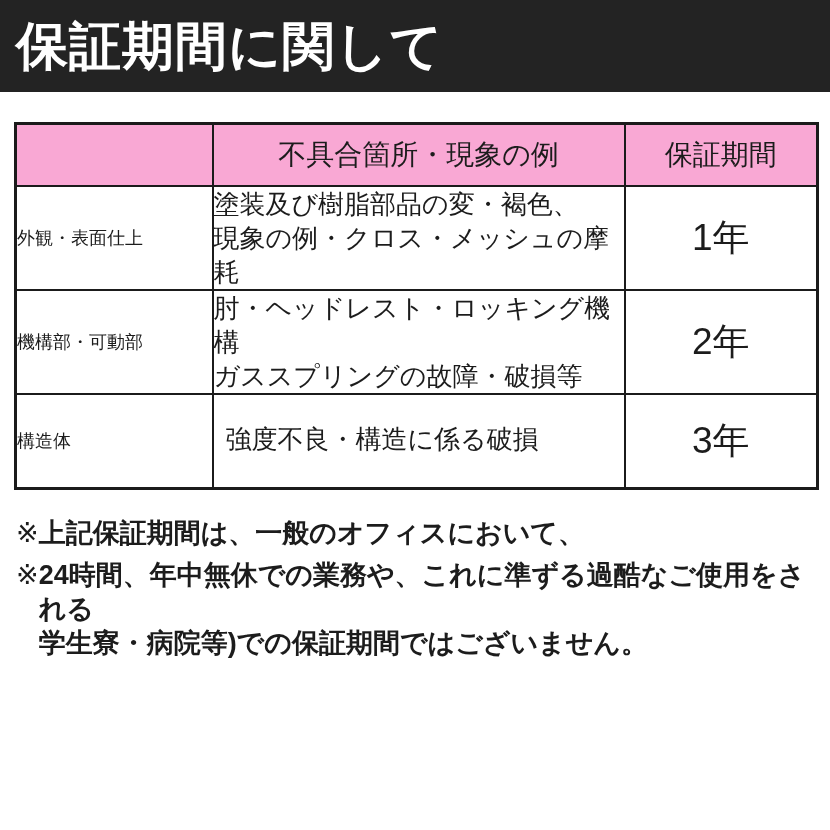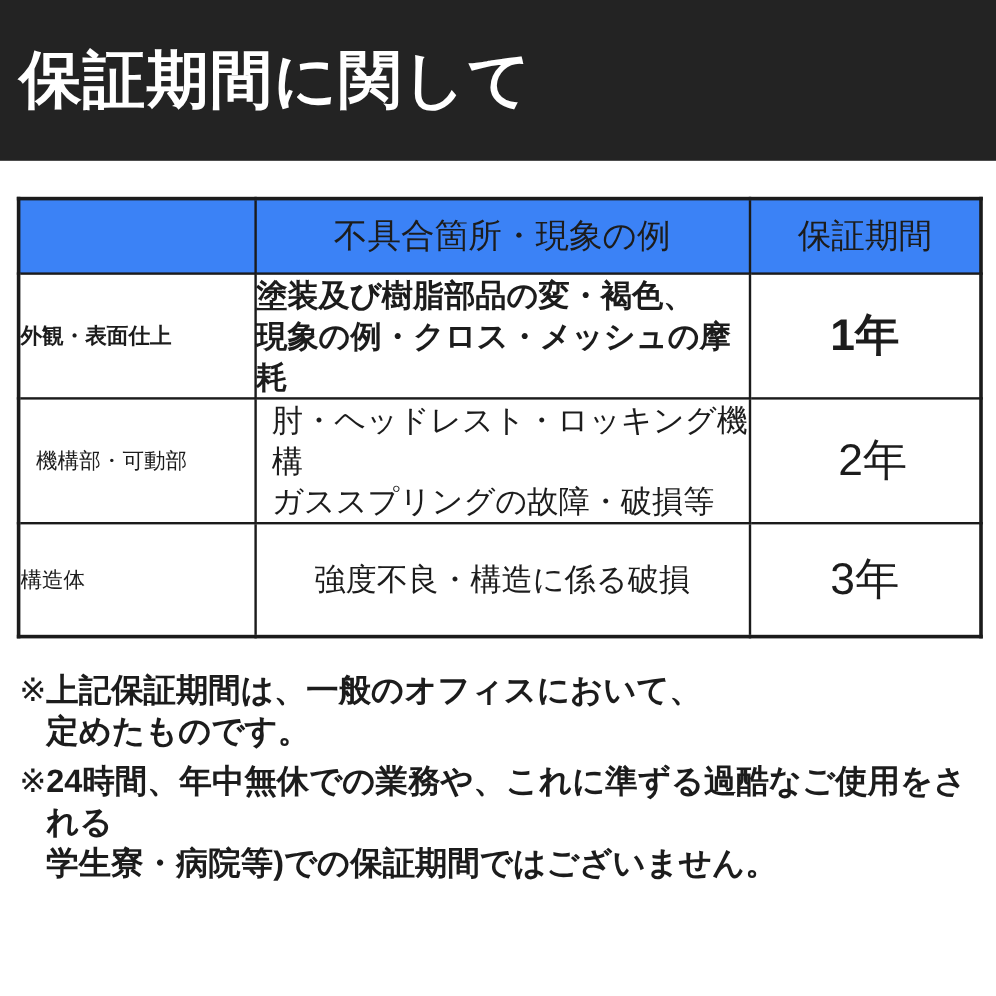--- a/index.html
+++ b/index.html
@@ -7,21 +7,21 @@
     margin: 0; padding: 0;
     width: 830px; height: 830px;
     background: #ffffff;
     overflow: hidden;
     font-family: "Liberation Sans", "DejaVu Sans", sans-serif;
     color: #1c1c1c;
   }
 
   
   .banner {
-    width: 830px; height: 134px;
+    width: 830px; height: 92px;
     background: #232323;
     display: flex; align-items: center;
     padding-left: 16px;
   }
   .banner-title {
     margin: 0;
     font-size: 52px;
     font-weight: 900;
     letter-spacing: 1px;
     color: #ffffff;
@@ -37,42 +37,42 @@
     border: 3px solid #1b1b1b;
   }
   table.warranty th, table.warranty td {
     border: 2px solid #1b1b1b;
     padding: 0;
   }
   col.c1 { width: 197px; }
   col.c2 { width: 412px; }
   col.c3 { width: 193px; }
   thead th {
-    background: #3b82f6;
+    background: #f9a8d4;
     height: 62px;
     font-size: 28px;
     font-weight: 500;
     text-align: center;
   }
   td.category {
     font-size: 18px;
   }
   td.example {
     font-size: 26px;
     line-height: 34px;
     padding-left: 12px;
     text-align: left;
   }
-  td.example.center { text-align: center; padding-left: 0; }
+  td.example.center { text-align: left; padding-left: 12px; font-family: Liberation Mono, monospace; }
   td.period {
     text-align: center;
     font-size: 37px;
   }
-  tr.r1 td { height: 86px; font-weight: bold; }
-  tr.r2 td { height: 94px; padding-left: 13px; }
+  tr.r1 td { height: 86px; }
+  tr.r2 td { height: 94px; }
   tr.r3 td { height: 95px; }
 
   
   .notes { margin: 26px 10px 0 16px; }
   .note {
     display: flex;
     font-size: 27px;
     line-height: 34px;
     margin-bottom: 8px;
     color: #1c1c1c;
@@ -126,21 +126,20 @@
     </tr>
   </tbody>
 </table>
 
 <div class="notes">
 
   <div class="note">
     <span class="note-marker">※</span>
     <div class="note-body">
       <div>上記保証期間は、一般のオフィスにおいて、</div>
-      <div>定めたものです。</div>
     </div>
   </div>
 
   <div class="note">
     <span class="note-marker">※</span>
     <div class="note-body">
       <div>24時間、年中無休での業務や、これに準ずる過酷なご使用をされる</div>
       <div>学生寮・病院等)での保証期間ではございません。</div>
 
     </div>

